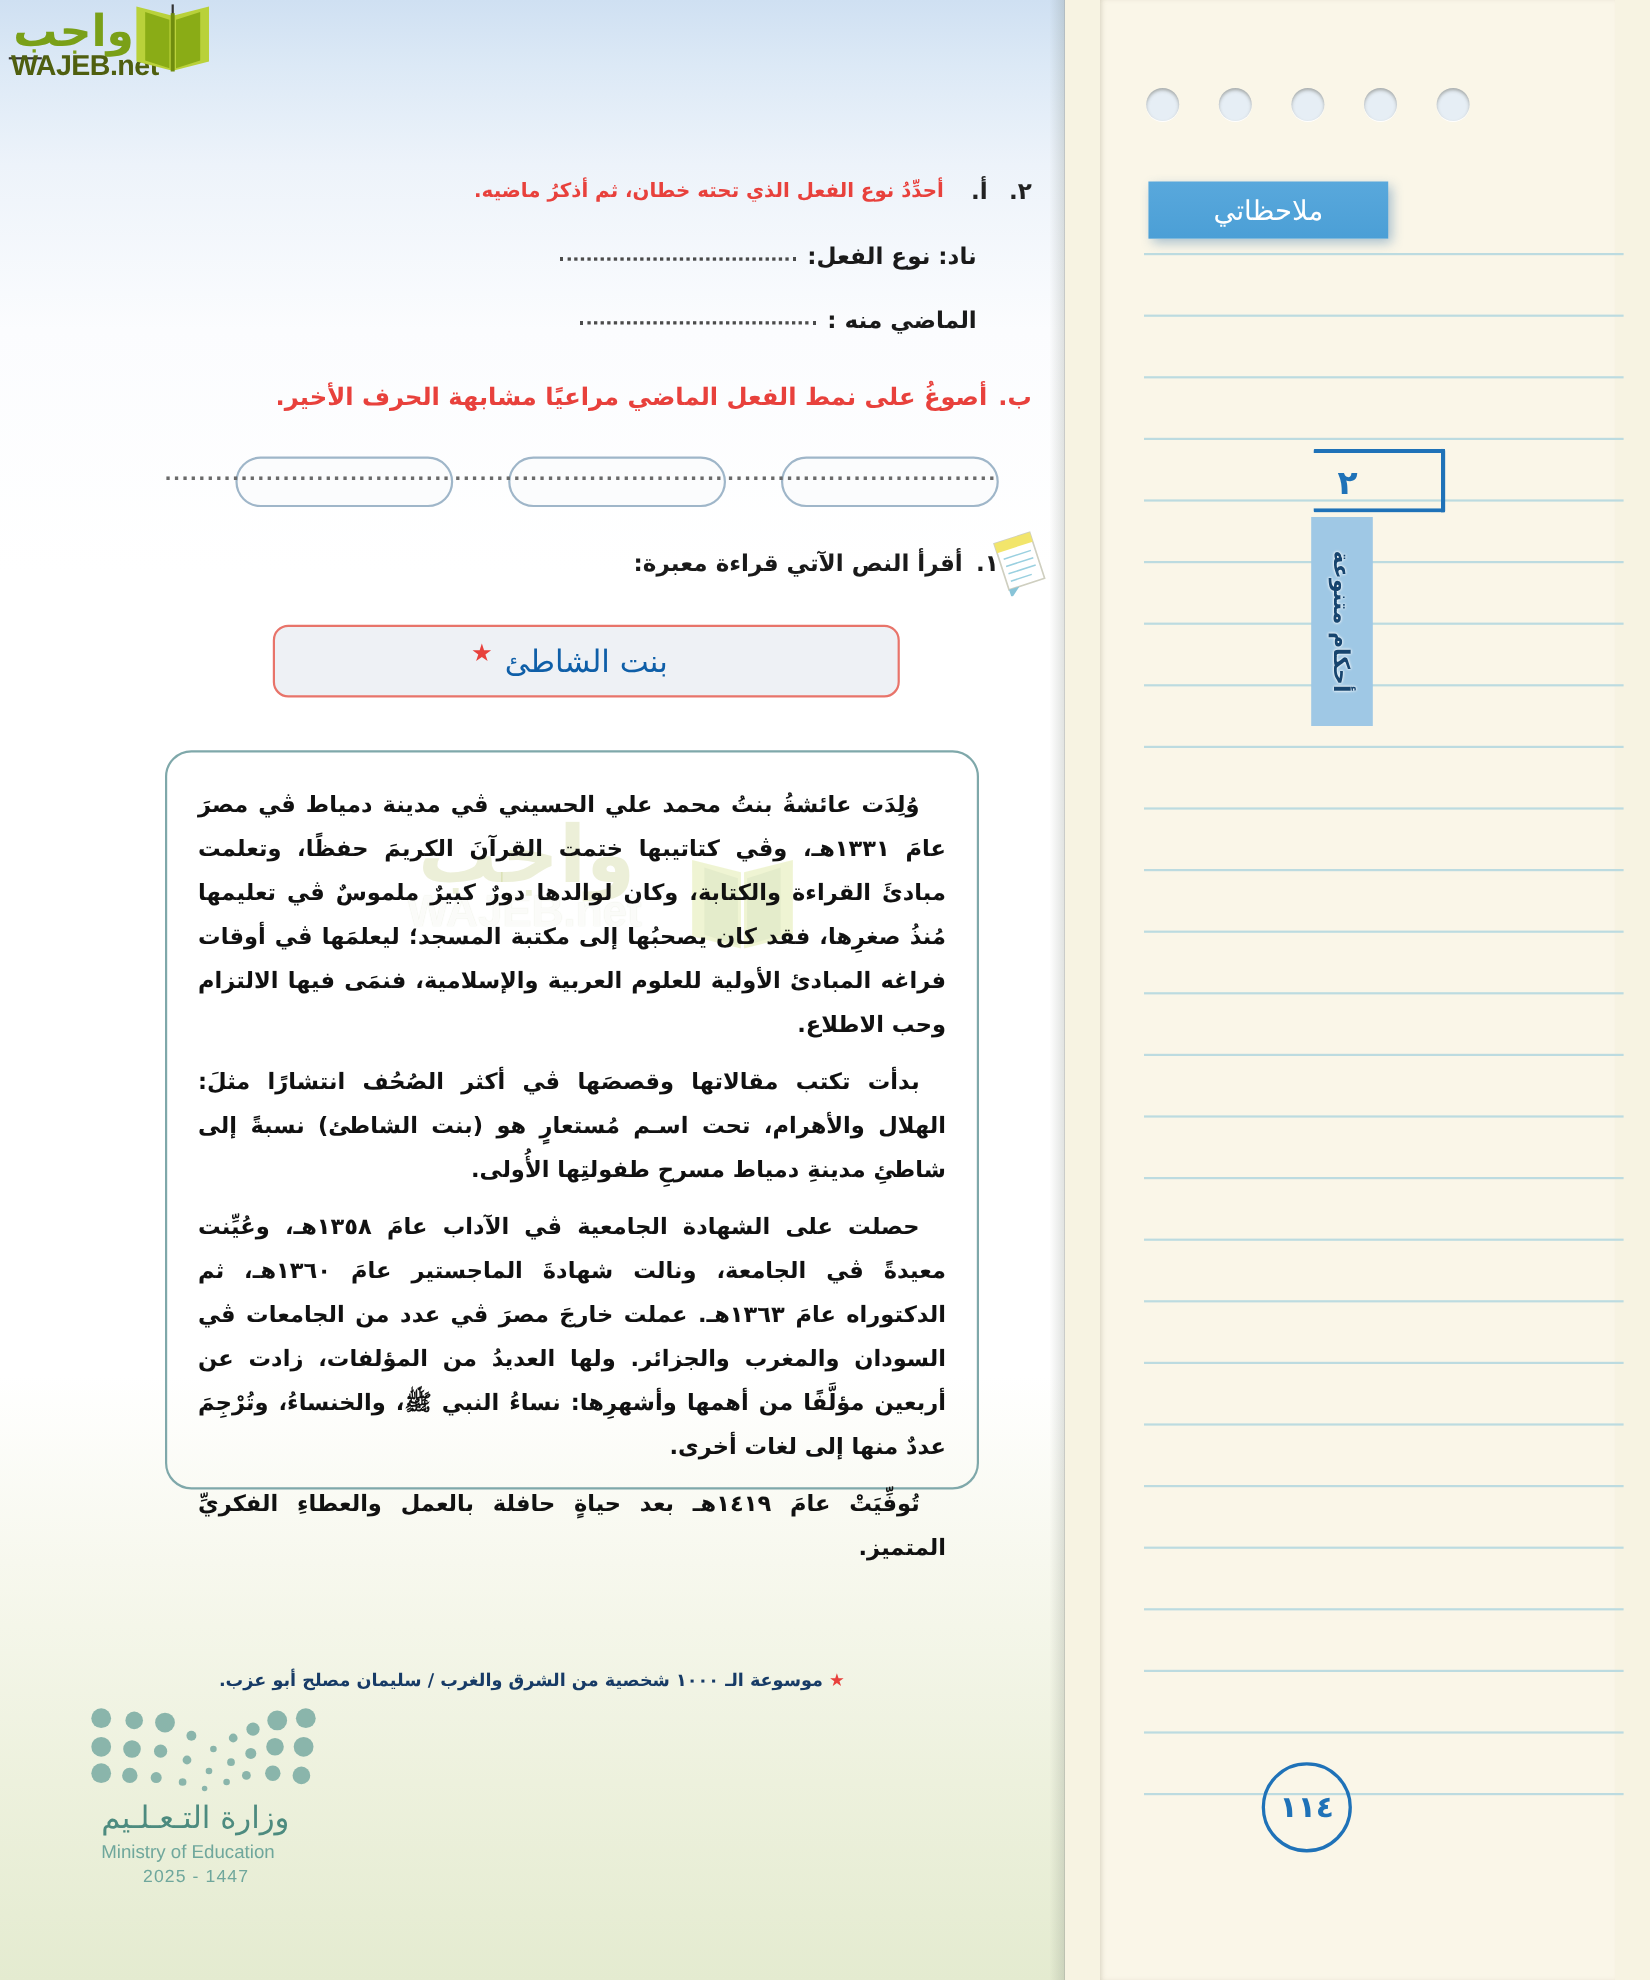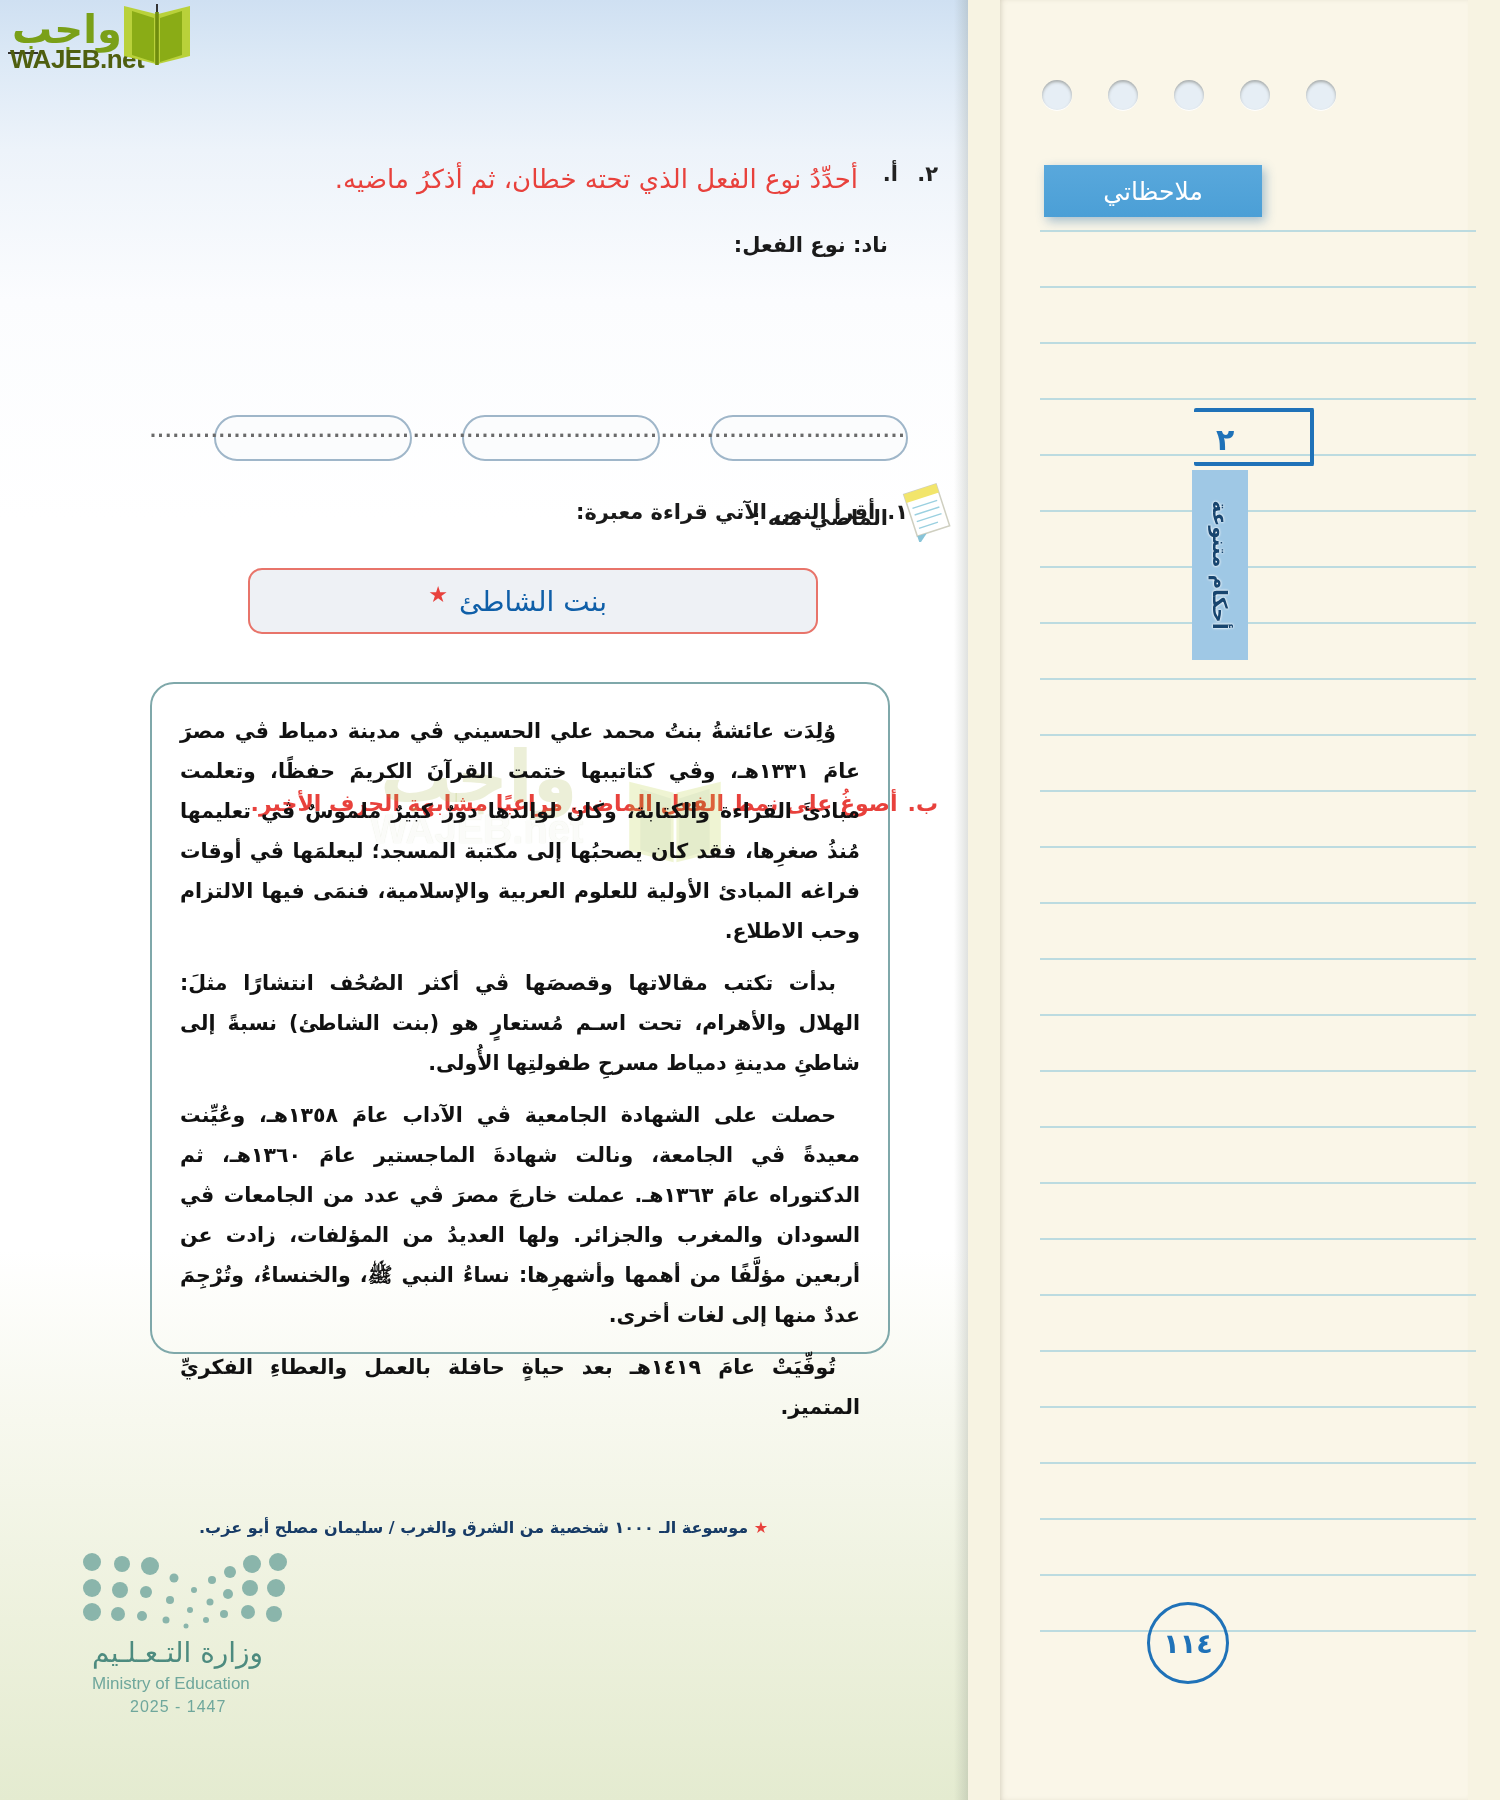--- a/index.html
+++ b/index.html
@@ -121,29 +121,29 @@
   }
   .q-num {
     font-size: 21px;
     font-weight: bold;
     color: #222;
     min-width: 30px;
     text-align: right;
     padding-top: 2px;
   }
   .q-text-red {
-    font-size: 26px;
-    font-weight: normal;
+    font-size: 18px;
+    font-weight: bold;
     color: #e8413c;
     line-height: 1.5;
   }
 
   .fill-row {
     display: flex;
-    flex-direction: column;
+    flex-direction: row;
     align-items: baseline;
     margin-top: 34px;
     padding-right: 50px;
   }
   .fill-label {
     font-size: 21px;
     font-weight: bold;
     color: #1a1a1a;
     white-space: nowrap;
   }

